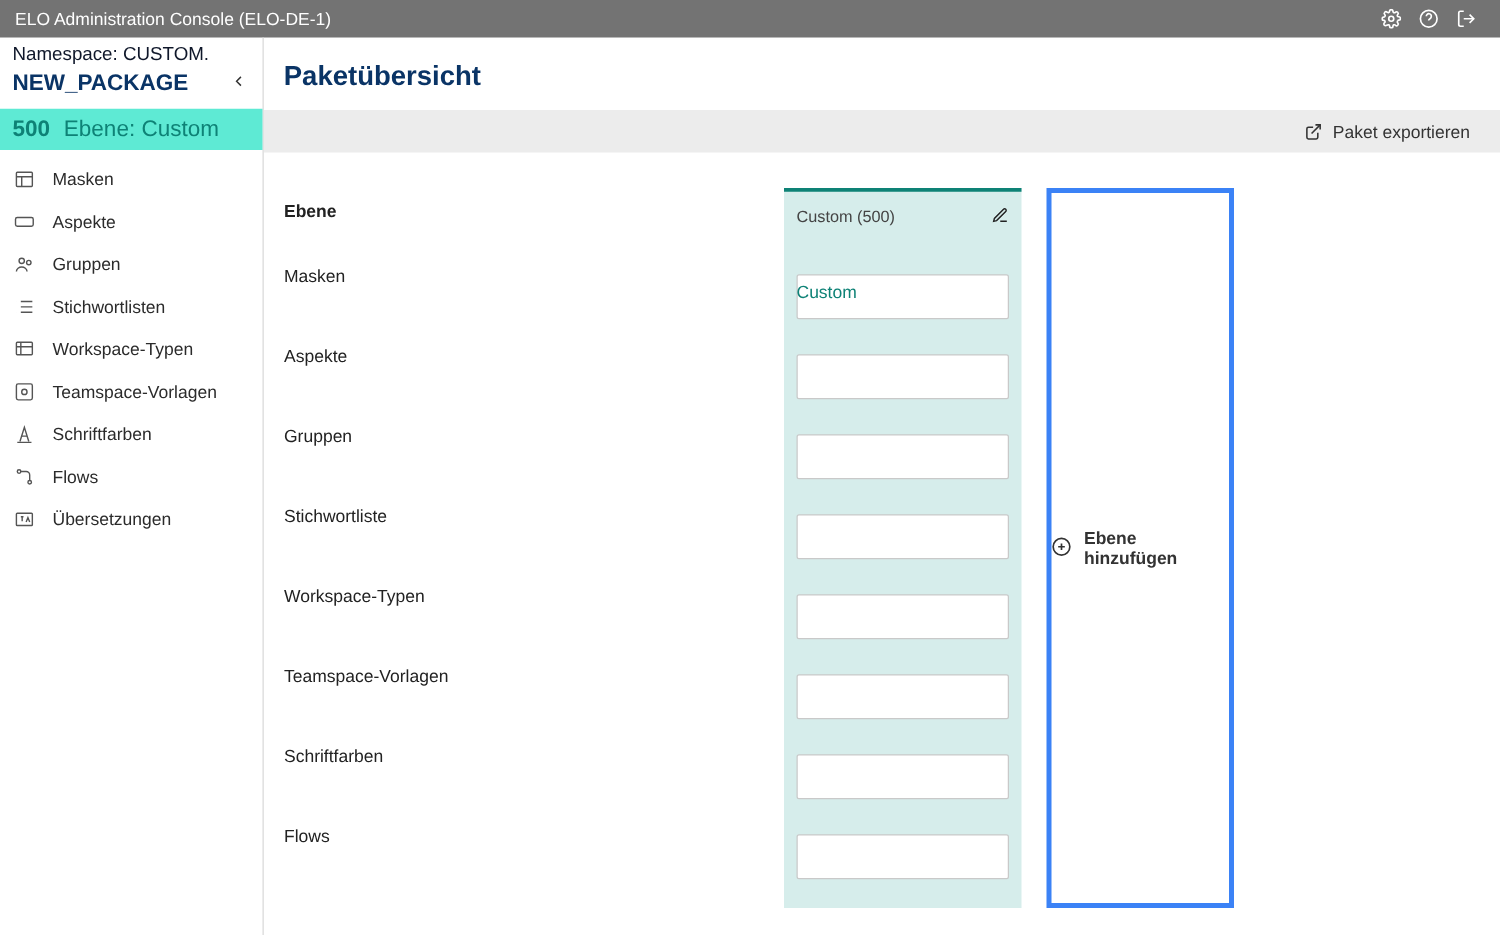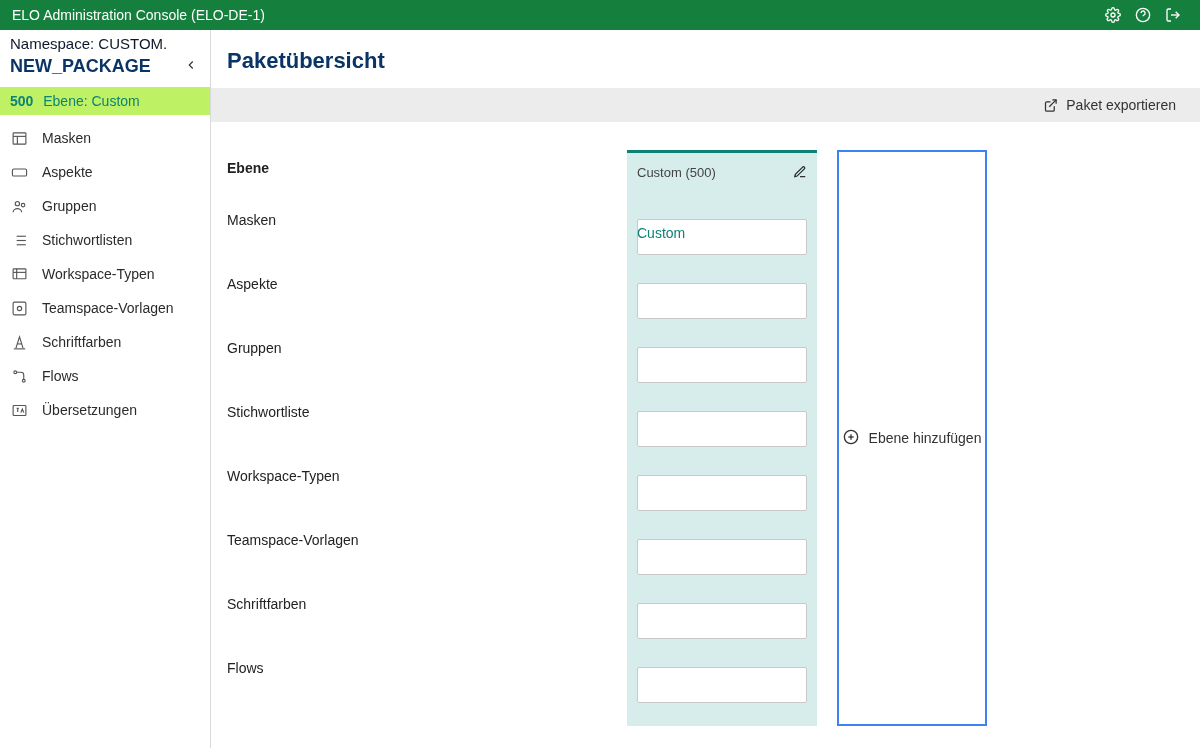--- a/index.html
+++ b/index.html
@@ -1,18 +1,18 @@
 <!DOCTYPE html>
 <html><head>
 <meta charset="utf-8">
 <style>
   * { box-sizing: border-box; }
   html,body { margin:0; padding:0; font-family: "Segoe UI", Arial, sans-serif; font-size:14px; color:#333; background:#fff; }
   .titlebar {
-    background:#15803d;
+    background:#737373;
     color:#fff;
     height:30px;
     display:flex;
     align-items:center;
     padding:0 12px;
     font-size:14px;
   }
   .titlebar .title { flex:1; }
   .titlebar .topicon { width:30px; height:30px; display:flex; align-items:center; justify-content:center; cursor:pointer; }
   .titlebar svg { stroke:#fff; fill:none; }
@@ -26,21 +26,21 @@
   }
   .ns { padding:5px 10px 0 10px; font-size:15px; color:#0f172a; }
   .pkgname-row {
     display:flex; align-items:center;
     padding:4px 12px 10px 10px;
   }
   .pkgname {
     color:#0a3466; font-weight:600; font-size:18px; flex:1;
   }
   .levelbar {
-    background:#bef264; padding:6px 10px; font-size:14px;
+    background:#5eead4; padding:6px 10px; font-size:18px;
   }
   .levelbar .num { color:#0e8276; font-weight:600; }
   .levelbar .lvl { color:#0e8276; margin-left:6px; }
   .nav { padding:6px 0; }
   .nav-item {
     display:flex; align-items:center; gap:14px;
     padding:8px 10px; cursor:pointer;
     color:#2b2b2b;
   }
   .nav-icon { width:18px; height:18px; display:flex; align-items:center; justify-content:center; color:#555; }
@@ -92,23 +92,24 @@
   .custom-head .name { color:#0e8276; font-size:14px;margin-top:44px; }
   .custom-head .editbtn { cursor:pointer; }
 
   .cellbox, .cellbox-c {
     border:1px solid #c9c9c9; background:#fff;
     height:36px; border-radius:2px;
   }
 
   .addcol-wrap { grid-row: 1 / span 999; grid-column:4; }
   .addcol {
-    border:2px solid #3b82f6; background:#fff; height:576px;
+    border:4px solid #3b82f6; background:#fff; height:576px;
     display:flex; align-items:center; justify-content:center; gap:10px;
     cursor:pointer;
+    font-weight:bold;
   }
   .addcol .plus svg { stroke:#333; fill:none; }
 
   
   .cells-basis { grid-column:2; display:flex; flex-direction:column; }
   .cells-labels { grid-column:1; display:flex; flex-direction:column; }
   .vstack { display:flex; flex-direction:column; }
   .vstack .rowlabel, .vstack .cellbox { }
   .gap { height:28px; }
 

